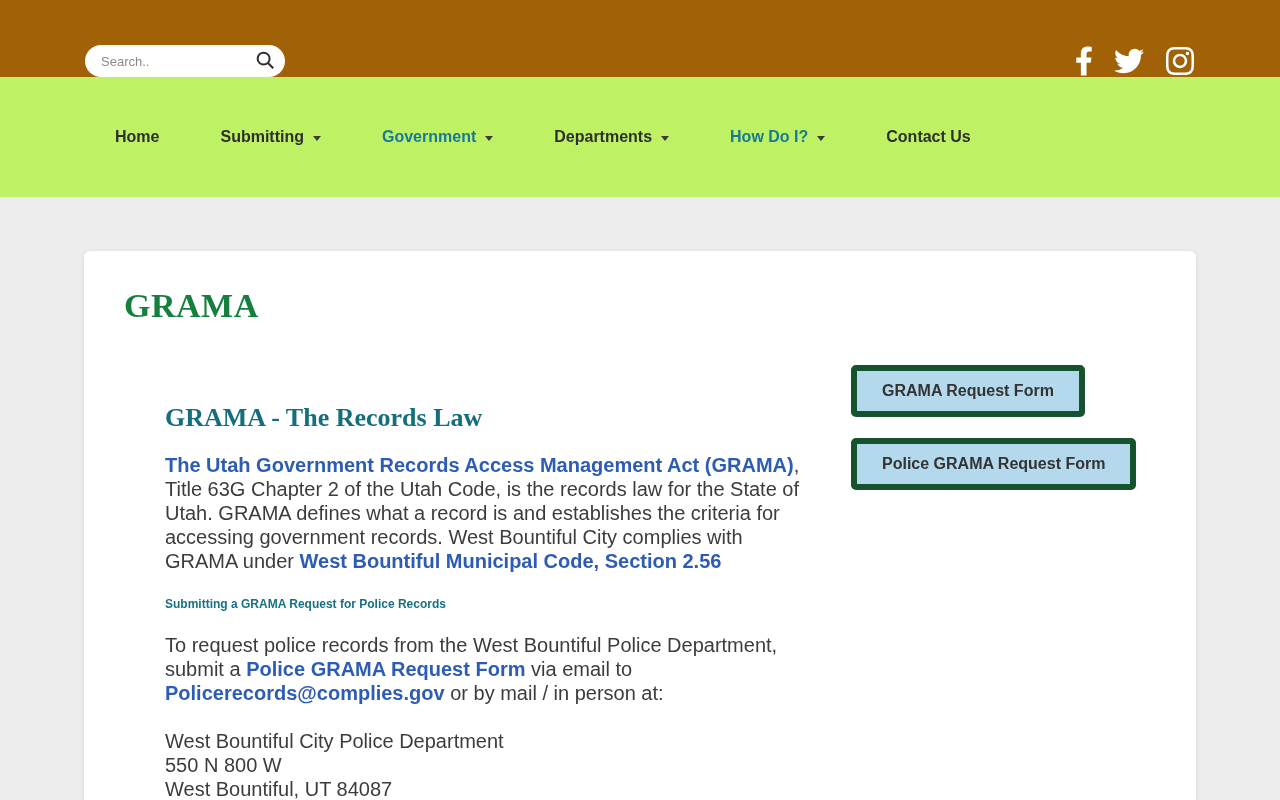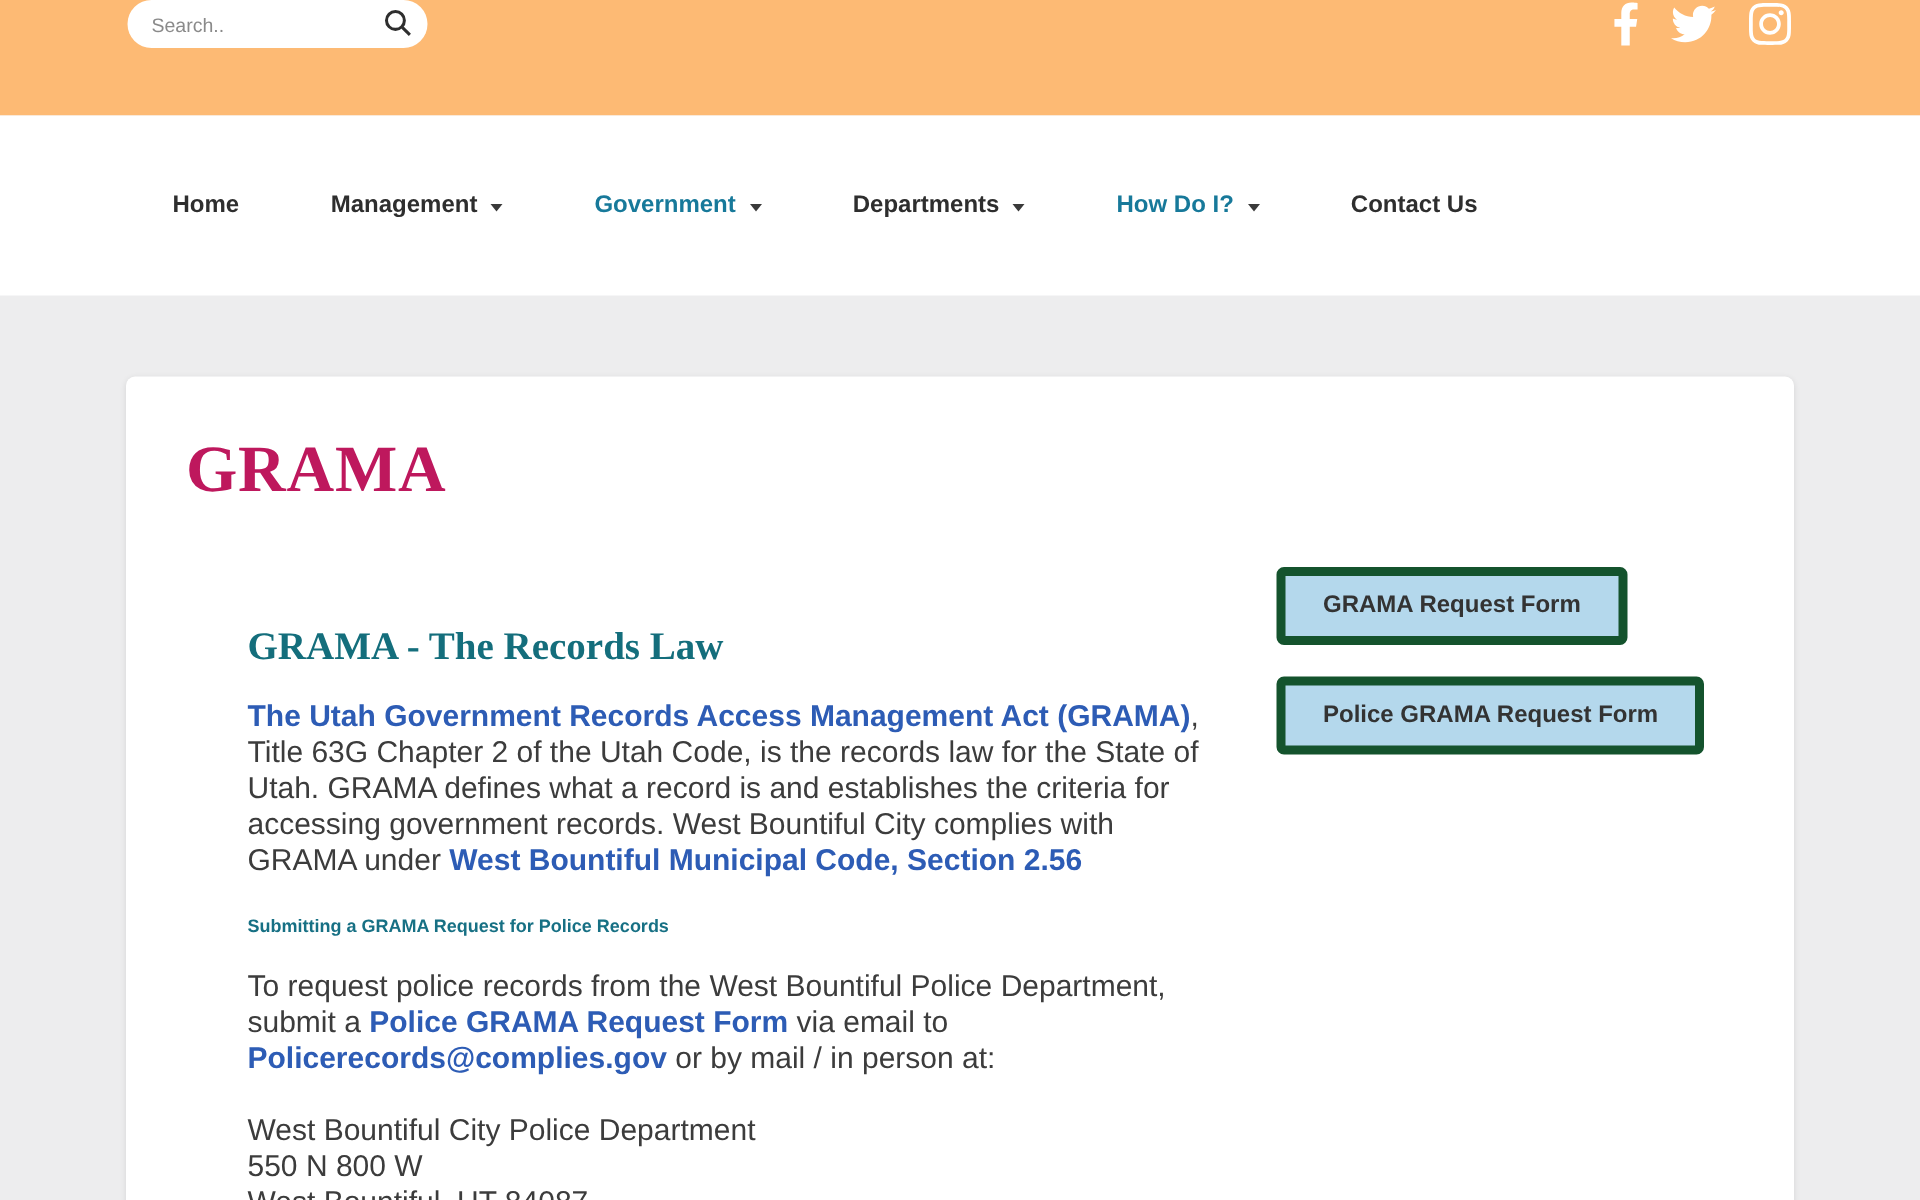--- a/index.html
+++ b/index.html
@@ -8,23 +8,23 @@
     width: 1280px;
     height: 800px;
     overflow: hidden;
     background: #ededee;
     font-family: "Liberation Sans", sans-serif;
   }
 
   
   .topbar {
     height: 77px;
-    background: #fdba74;
-    display: flex;
-    align-items: flex-start;
+    background: #a16207;
+    display: flex;
+    align-items: flex-end;
     justify-content: space-between;
     padding: 0 85px;
   }
   .search-wrap {
     position: relative;
     width: 200px;
     height: 32px;
   }
   .search-wrap input {
     width: 100%;
@@ -49,21 +49,21 @@
     cursor: pointer;
     padding: 0;
   }
   .social { display: flex; align-items: center; gap: 20px; }
   .social a { display: block; line-height: 0; }
   .social svg { fill: #ffffff; }
 
   
   .navbar {
     height: 120px;
-    background: #ffffff;
+    background: #bef264;
     display: flex;
     align-items: center;
   }
   .navbar-inner {
     width: 1112px;
     margin: 0 auto;
     display: flex;
     align-items: center;
     gap: 61px;
     padding-left: 31px;
@@ -94,22 +94,22 @@
     margin: 54px auto 0;
     background: #ffffff;
     border-radius: 6px;
     box-shadow: 0 1px 4px rgba(0,0,0,0.10);
     padding: 36px 40px 80px;
     min-height: 620px;
   }
   .page-title {
     font-family: "Liberation Serif", serif;
     font-weight: 600;
-    font-size: 44px;
-    color: #be185d;
+    font-size: 34px;
+    color: #15803d;
     margin: 0;
     letter-spacing: 0.5px;
   }
   .content-row {
     display: flex;
     align-items: flex-start;
     margin-top: 40px;
     padding-left: 41px;
   }
   .article { width: 645px; }
@@ -192,21 +192,21 @@
     </a>
   </div>
 </header>
 
 <nav class="navbar">
   <div class="navbar-inner">
     <a class="nav-item">
       <span>Home</span>
     </a>
     <a class="nav-item">
-      <span>Management</span>
+      <span>Submitting</span>
       <span class="caret"></span>
     </a>
     <a class="nav-item active">
       <span>Government</span>
       <span class="caret"></span>
     </a>
     <a class="nav-item">
       <span>Departments</span>
       <span class="caret"></span>
     </a>

